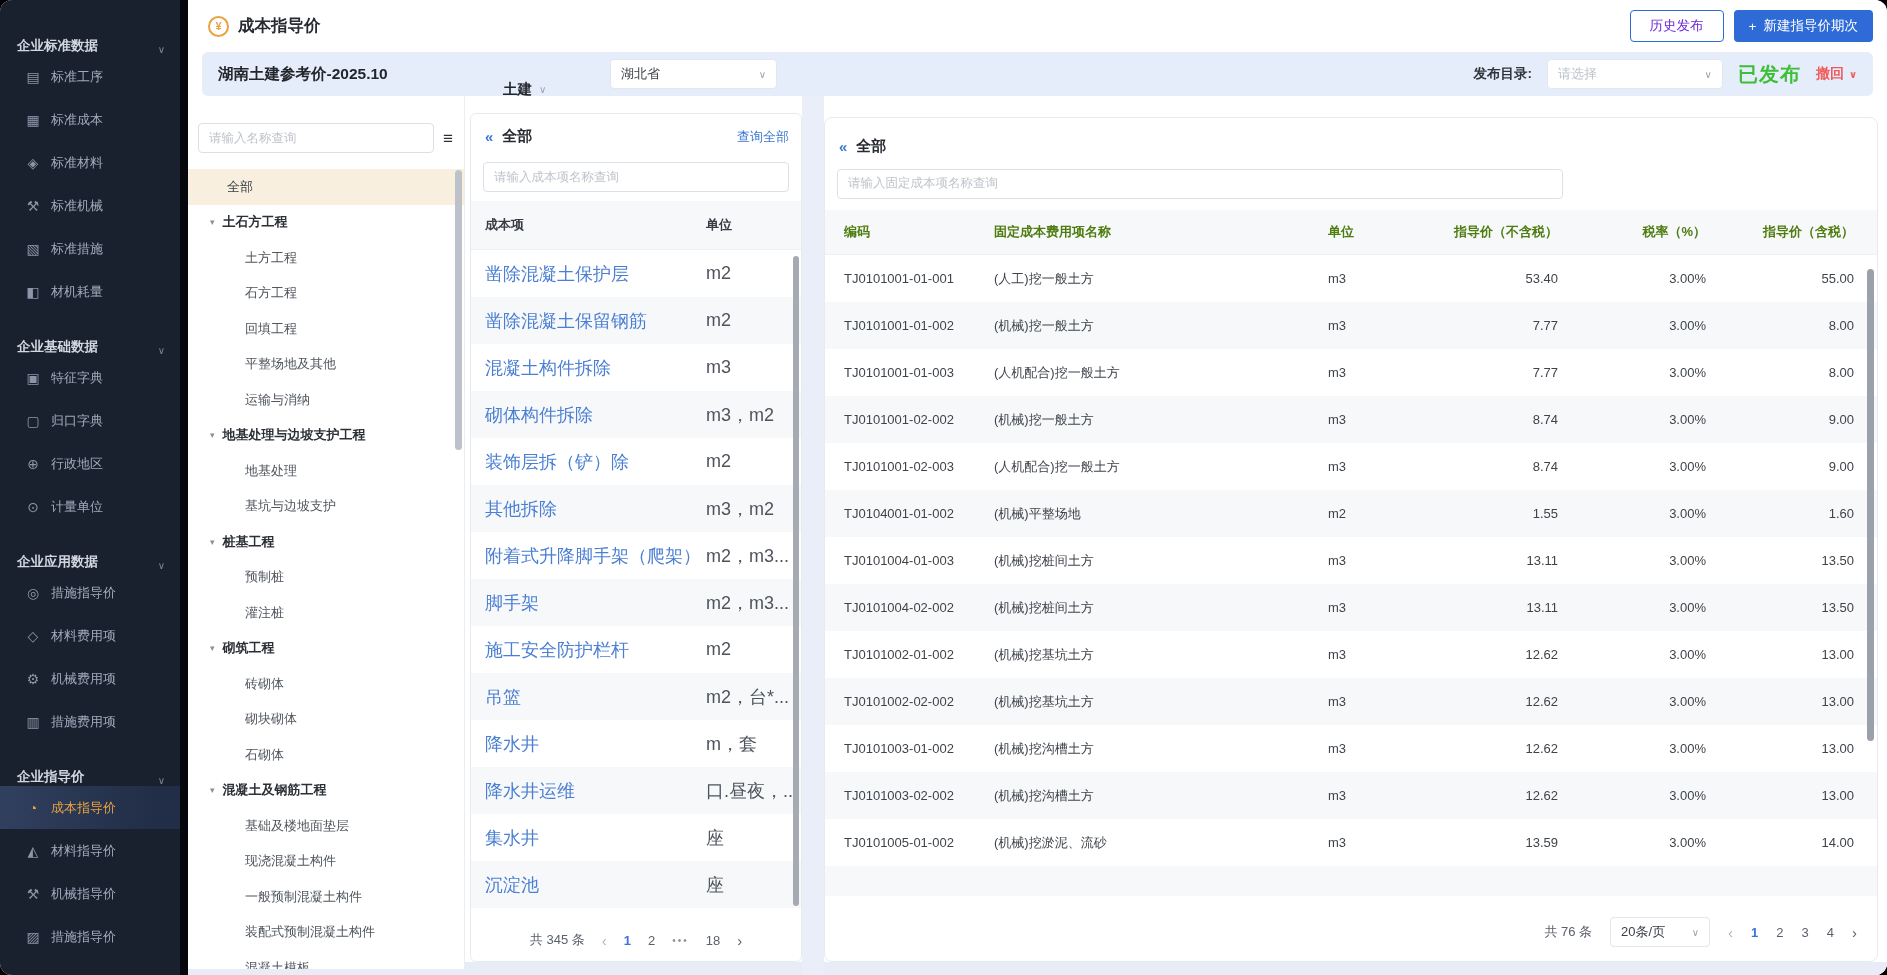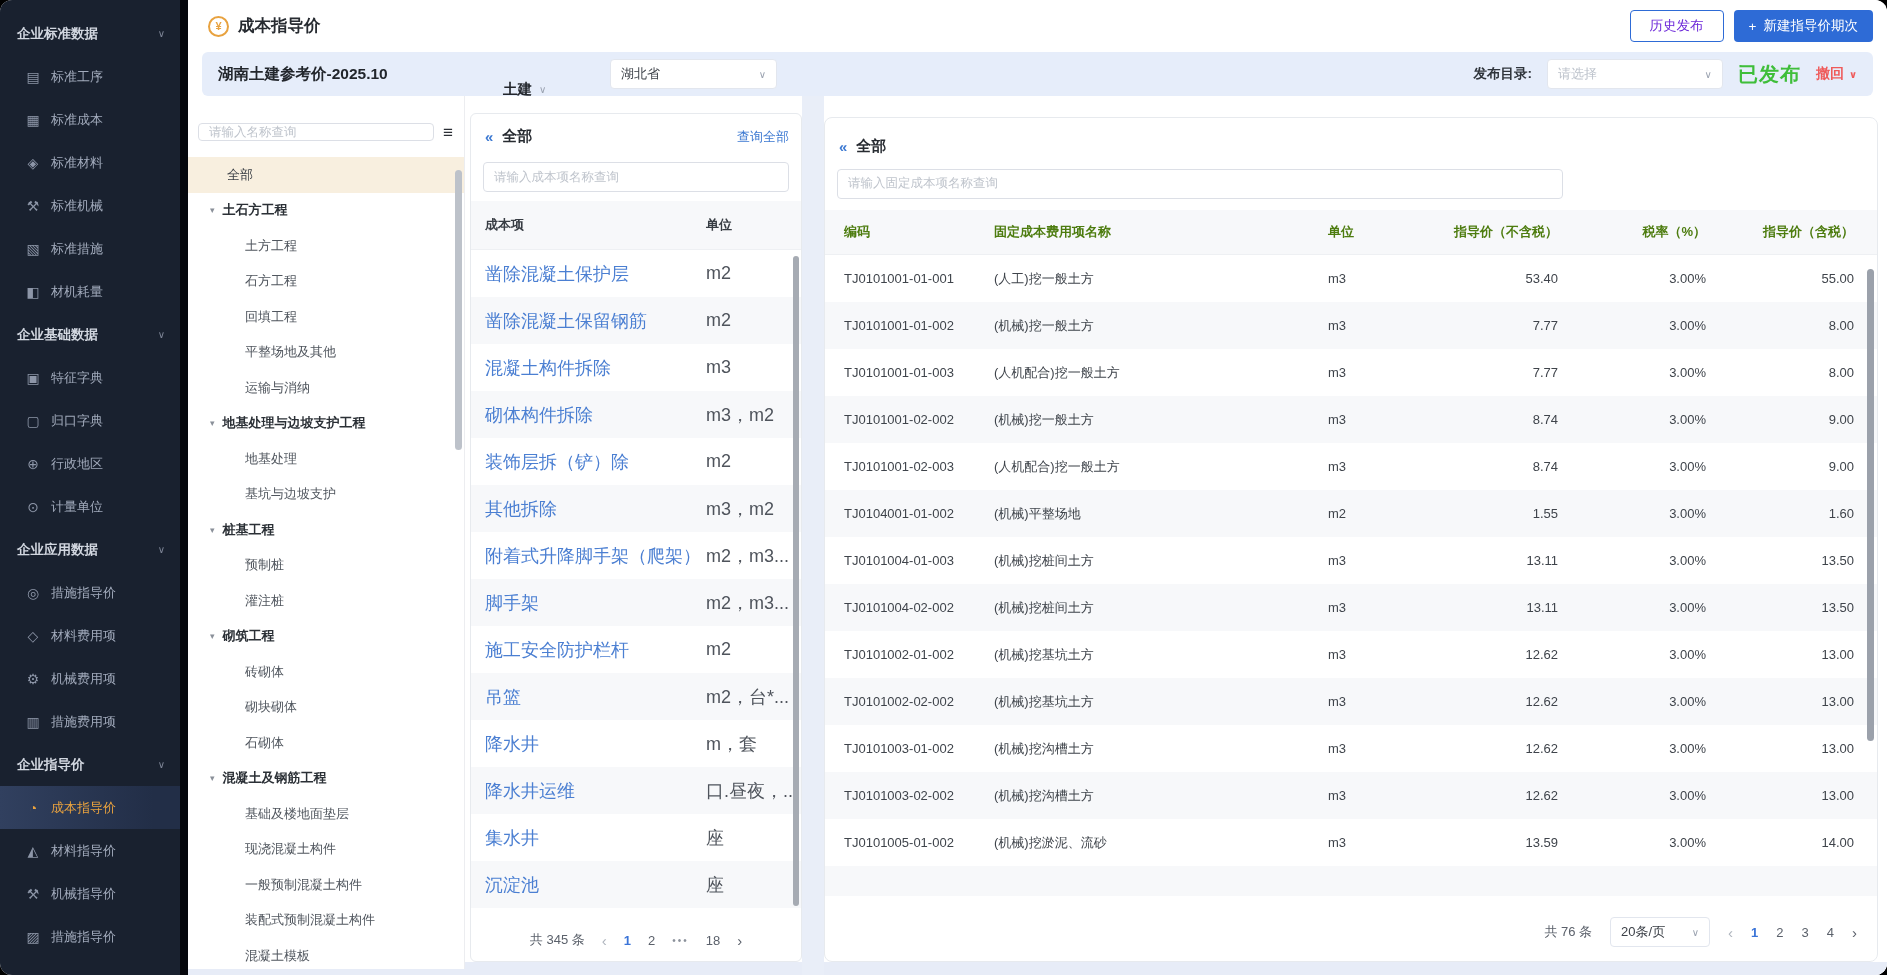--- a/index.html
+++ b/index.html
@@ -2,21 +2,21 @@
 <html><head>
 <meta charset="utf-8">
 <style>
   html,body{margin:0;padding:0;width:1887px;height:975px;overflow:hidden;background:#000;
     font-family:"Liberation Sans","DejaVu Sans",sans-serif;}
   .app{position:absolute;inset:0;border-radius:12px;overflow:hidden;background:#fff;display:flex;}
 
   
   .sidebar{width:180px;flex:0 0 180px;background:#19212f;padding-top:12px;box-sizing:border-box;}
   .gutter{width:8px;flex:0 0 8px;background:#05070c;}
-  .sgroup{height:43px;display:flex;align-items:center;justify-content:space-between;
+  .sgroup{height:43px;display:flex;align-items:flex-end;justify-content:space-between;
     padding:0 15px 0 17px;color:#d2d7e0;font-size:13.5px;font-weight:bold;}
   .sgroup .chev{color:#7d8596;font-size:10px;font-weight:normal;}
   .sitem{height:43px;display:flex;align-items:center;gap:10px;padding-left:25px;
     color:#a2abbc;font-size:13px;cursor:pointer;}
   .sitem .sicon{width:16px;font-size:14px;color:#8d96a8;text-align:center;}
   .sitem.active{background:linear-gradient(90deg,#31405f 0%,#222e47 85%);color:#eba33e;}
   .sitem.active .sicon{color:#eba33e;}
 
   
   .main{flex:1;display:flex;flex-direction:column;min-width:0;background:#fff;}
@@ -50,21 +50,21 @@
 
   
   .content{flex:1;position:relative;background:#fff;min-height:0;}
   .bstrip{position:absolute;left:0;right:0;bottom:0;height:13px;background:#e7ecf7;}
   .gapcol{position:absolute;left:614px;width:22px;top:0;bottom:0;background:#e9eef8;}
 
   
   .treep{position:absolute;left:0;top:0;bottom:6px;width:277px;background:#fff;
     border-right:1px solid #ecedf0;box-sizing:border-box;overflow:hidden;z-index:1;}
   .tsearch{margin:27px 0 0 10px;display:flex;align-items:center;gap:9px;}
-  .tsearch input{width:236px;height:18px;border:1px solid #dcdfe6;border-radius:4px;
+  .tsearch input{width:236px;height:30px;border:1px solid #dcdfe6;border-radius:4px;
     padding:0 10px;box-sizing:border-box;font-size:12.5px;color:#333;outline:none;
     font-family:inherit;}
   .tsearch input::placeholder{color:#bfc4cc;}
   .hamb{font-size:17px;color:#2b2f36;cursor:pointer;line-height:1;}
   .tlist{margin-top:16px;font-size:13px;}
   .tnode{height:35.5px;display:flex;align-items:center;cursor:pointer;}
   .tnode.all{background:#f8efdf;padding-left:39px;color:#3a3f45;}
   .tnode.parent{padding-left:22px;gap:8px;font-weight:bold;color:#2b3036;}
   .tnode.parent .caret{color:#8a9099;font-size:9px;font-weight:normal;}
   .tnode.child{padding-left:57px;color:#50565e;}

